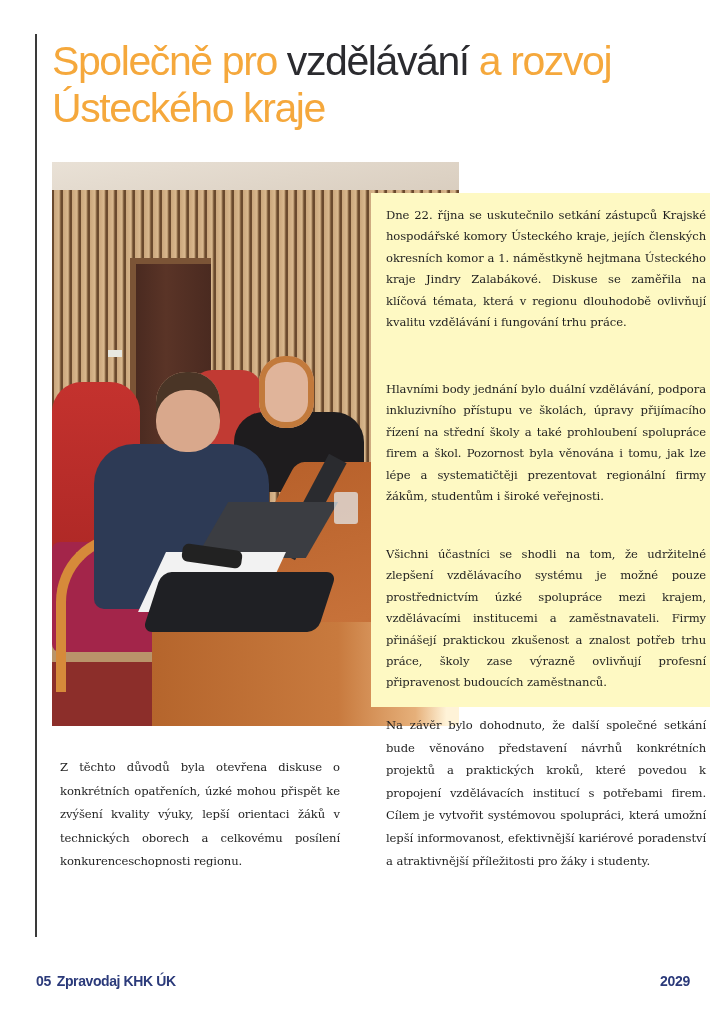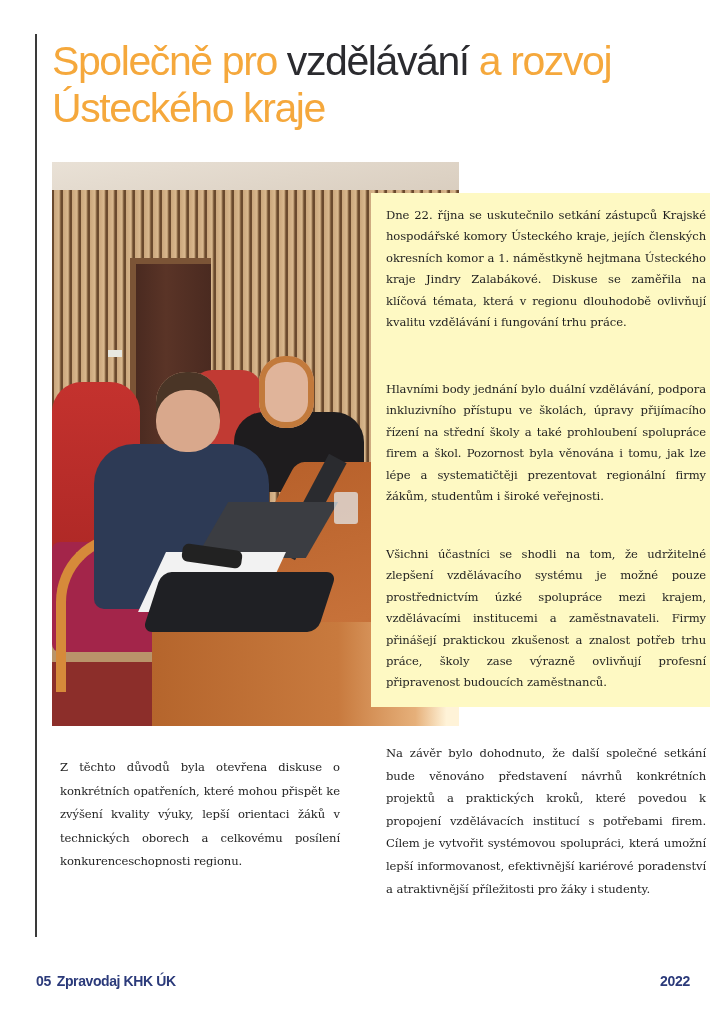--- a/index.html
+++ b/index.html
@@ -124,21 +124,21 @@
   .body-text {
     font-family: "DejaVu Serif", serif; font-size: 11.6px; line-height: 21.4px;
     color: #1f1f1f; text-align: justify; margin: 0;
     letter-spacing: -0.1px;
   }
   .panel .p1 { position: absolute; left: 15px; top: 12px; width: 320px; }
   .panel .p2 { position: absolute; left: 15px; top: 186px; width: 320px; }
   .panel .p3 { position: absolute; left: 15px; top: 351px; width: 320px; }
 
   .left-bottom { position: absolute; left: 60px; top: 756px; width: 280px; line-height: 23.5px; }
-  .right-bottom { position: absolute; left: 386px; top: 742px; width: 320px; line-height: 22.6px; }
+  .right-bottom { position: absolute; left: 386px; top: 714px; width: 320px; line-height: 22.6px; }
 
   .footer-left {
     position: absolute; left: 36px; top: 973px;
     font-family: "Liberation Sans", sans-serif; font-weight: 700; font-size: 14px;
     color: #2B3A7A; letter-spacing: -0.4px;
   }
   .footer-left .num { margin-right: 6px; }
   .footer-right {
     position: absolute; right: 34px; top: 973px;
     font-family: "Liberation Sans", sans-serif; font-weight: 700; font-size: 14px;
@@ -175,19 +175,19 @@
   <div class="bag"></div>
   <div class="phone"></div>
 </div>
 
 <div class="panel">
   <p class="body-text p1">Dne 22. října se uskutečnilo setkání zástupců Krajské hospodářské komory Ústeckého kraje, jejích členských okresních komor a 1. náměstkyně hejtmana Ústeckého kraje Jindry Zalabákové. Diskuse se zaměřila na klíčová témata, která v regionu dlouhodobě ovlivňují kvalitu vzdělávání i fungování trhu práce.</p>
   <p class="body-text p3">Všichni účastníci se shodli na tom, že udržitelné zlepšení vzdělávacího systému je možné pouze prostřednictvím úzké spolupráce mezi krajem, vzdělávacími institucemi a zaměstnavateli. Firmy přinášejí praktickou zkušenost a znalost potřeb trhu práce, školy zase výrazně ovlivňují profesní připravenost budoucích zaměstnanců.</p>
   <p class="body-text p2">Hlavními body jednání bylo duální vzdělávání, podpora inkluzivního přístupu ve školách, úpravy přijímacího řízení na střední školy a také prohloubení spolupráce firem a škol. Pozornost byla věnována i tomu, jak lze lépe a systematičtěji prezentovat regionální firmy žákům, studentům i široké veřejnosti.</p>
 </div>
 
-<p class="body-text left-bottom">Z těchto důvodů byla otevřena diskuse o konkrétních opatřeních, které mohou přispět ke zvýšení kvality výuky, lepší orientaci žáků v technických oborech a celkovému posílení konkurenceschopnosti regionu.</p>
+<p class="body-text left-bottom">Z těchto důvodů byla otevřena diskuse o konkrétních opatřeních, úzké mohou přispět ke zvýšení kvality výuky, lepší orientaci žáků v technických oborech a celkovému posílení konkurenceschopnosti regionu.</p>
 <p class="body-text right-bottom">Na závěr bylo dohodnuto, že další společné setkání bude věnováno představení návrhů konkrétních projektů a praktických kroků, které povedou k propojení vzdělávacích institucí s potřebami firem. Cílem je vytvořit systémovou spolupráci, která umožní lepší informovanost, efektivnější kariérové poradenství a atraktivnější příležitosti pro žáky i studenty.</p>
 
 <div class="footer-left">
   <span class="num">05</span><span>Zpravodaj KHK ÚK</span>
 </div>
-<div class="footer-right">2022</div>
+<div class="footer-right">2029</div>
 
 </body></html>

